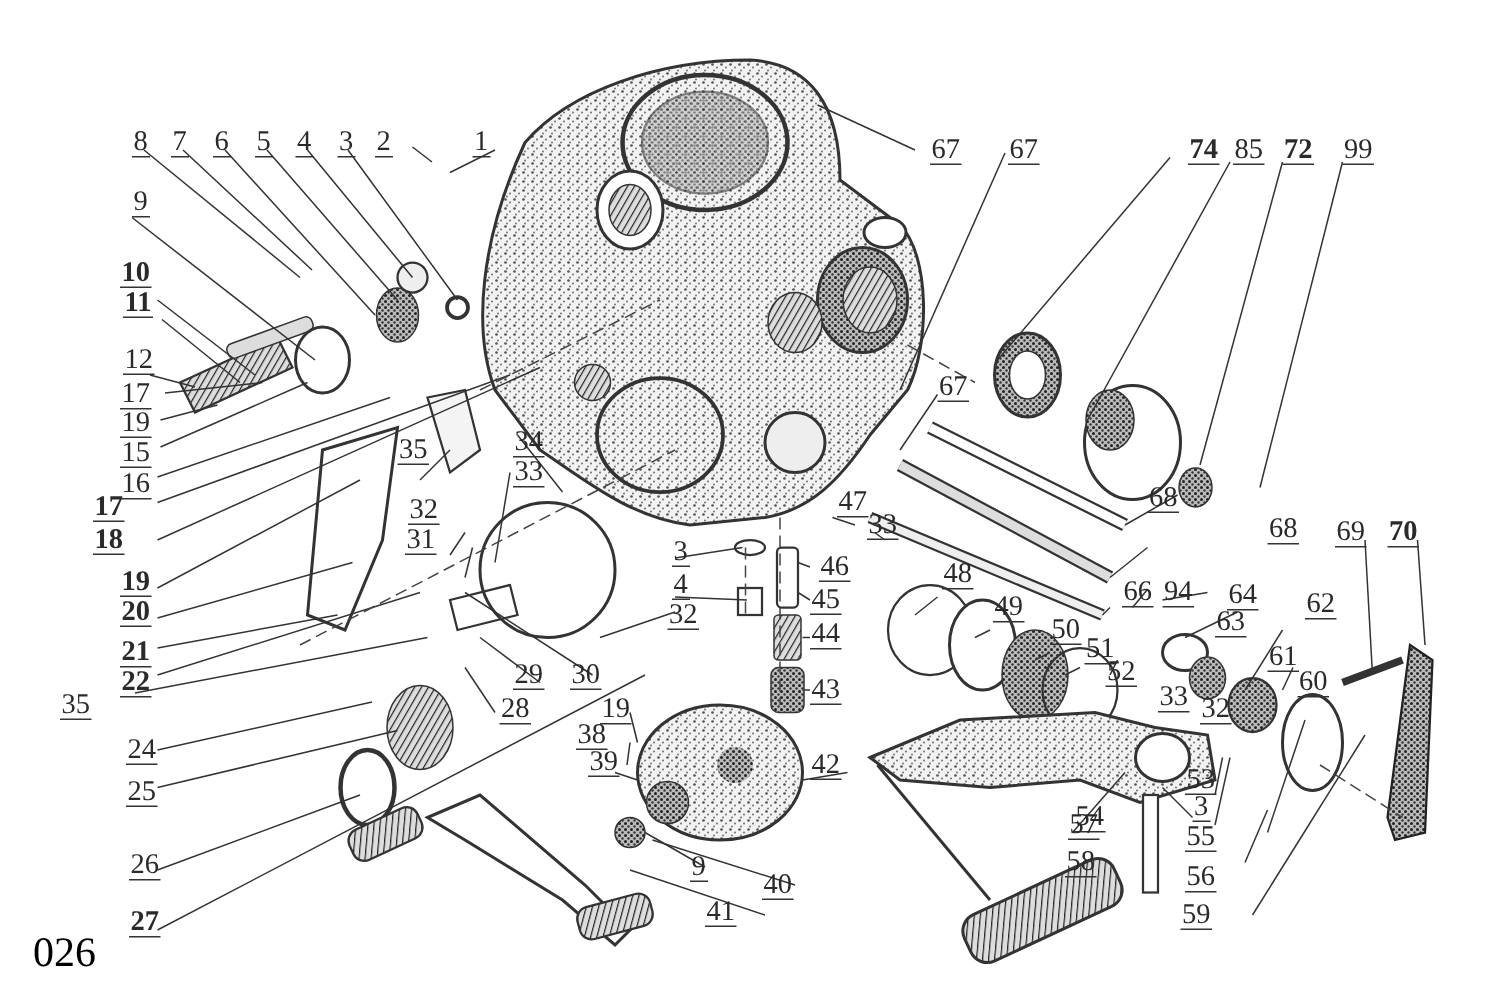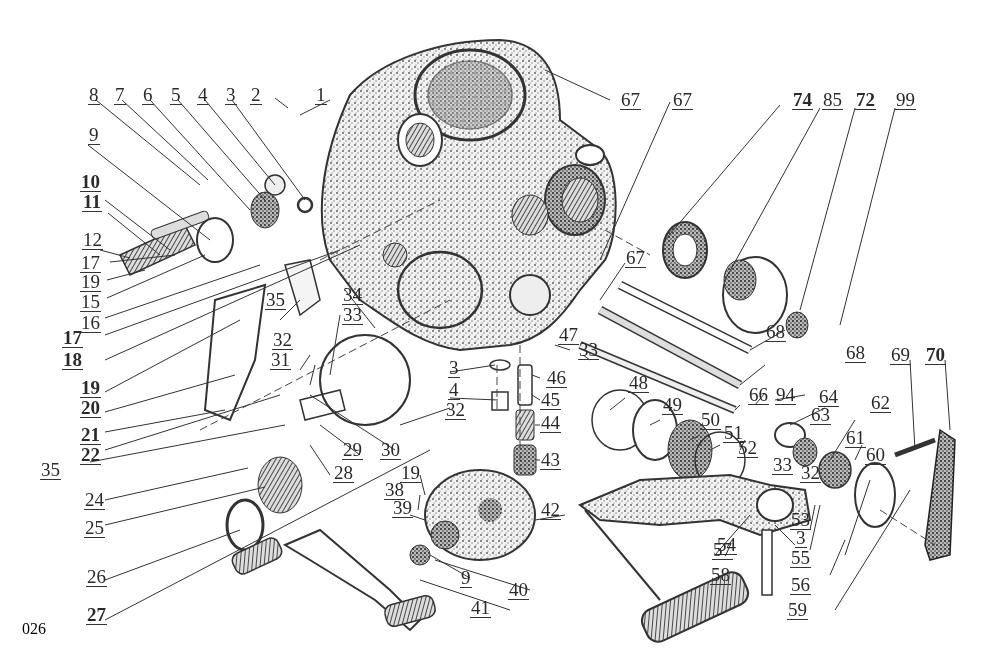--- a/index.html
+++ b/index.html
@@ -1,20 +1,20 @@
 <!DOCTYPE html>
 <html><head>
 <meta charset="utf-8">
 <style>
   html,body{margin:0;padding:0;background:#fff;}
   body{width:1000px;height:665px;position:relative;overflow:hidden;font-family:"Liberation Serif",serif;}
   #stage{position:absolute;left:0;top:0;width:1000px;height:665px;}
   .lbl{position:absolute;font-family:"Liberation Serif",serif;font-size:19px;color:#2a2a2a;border-bottom:1.5px solid #333;line-height:19px;padding:0 1px;white-space:nowrap;}
   .lbl.bold{font-weight:bold;}
-  .pageno{position:absolute;left:22px;top:620px;font-family:"Liberation Serif",serif;font-size:16px;color:#000;}
+  .pageno{position:absolute;left:22px;top:620px;font-family:"Liberation Serif",serif;font-size:28px;color:#000;}
   svg{position:absolute;left:0;top:0;}
 </style>
 </head>
 <body>
 
 <div id="stage">
   <svg width="1000" height="665" viewBox="0 0 1000 665">
     <defs>
       <pattern id="stip" width="6" height="6" patternUnits="userSpaceOnUse">
         <rect width="6" height="6" fill="#f2f2f2"></rect>

